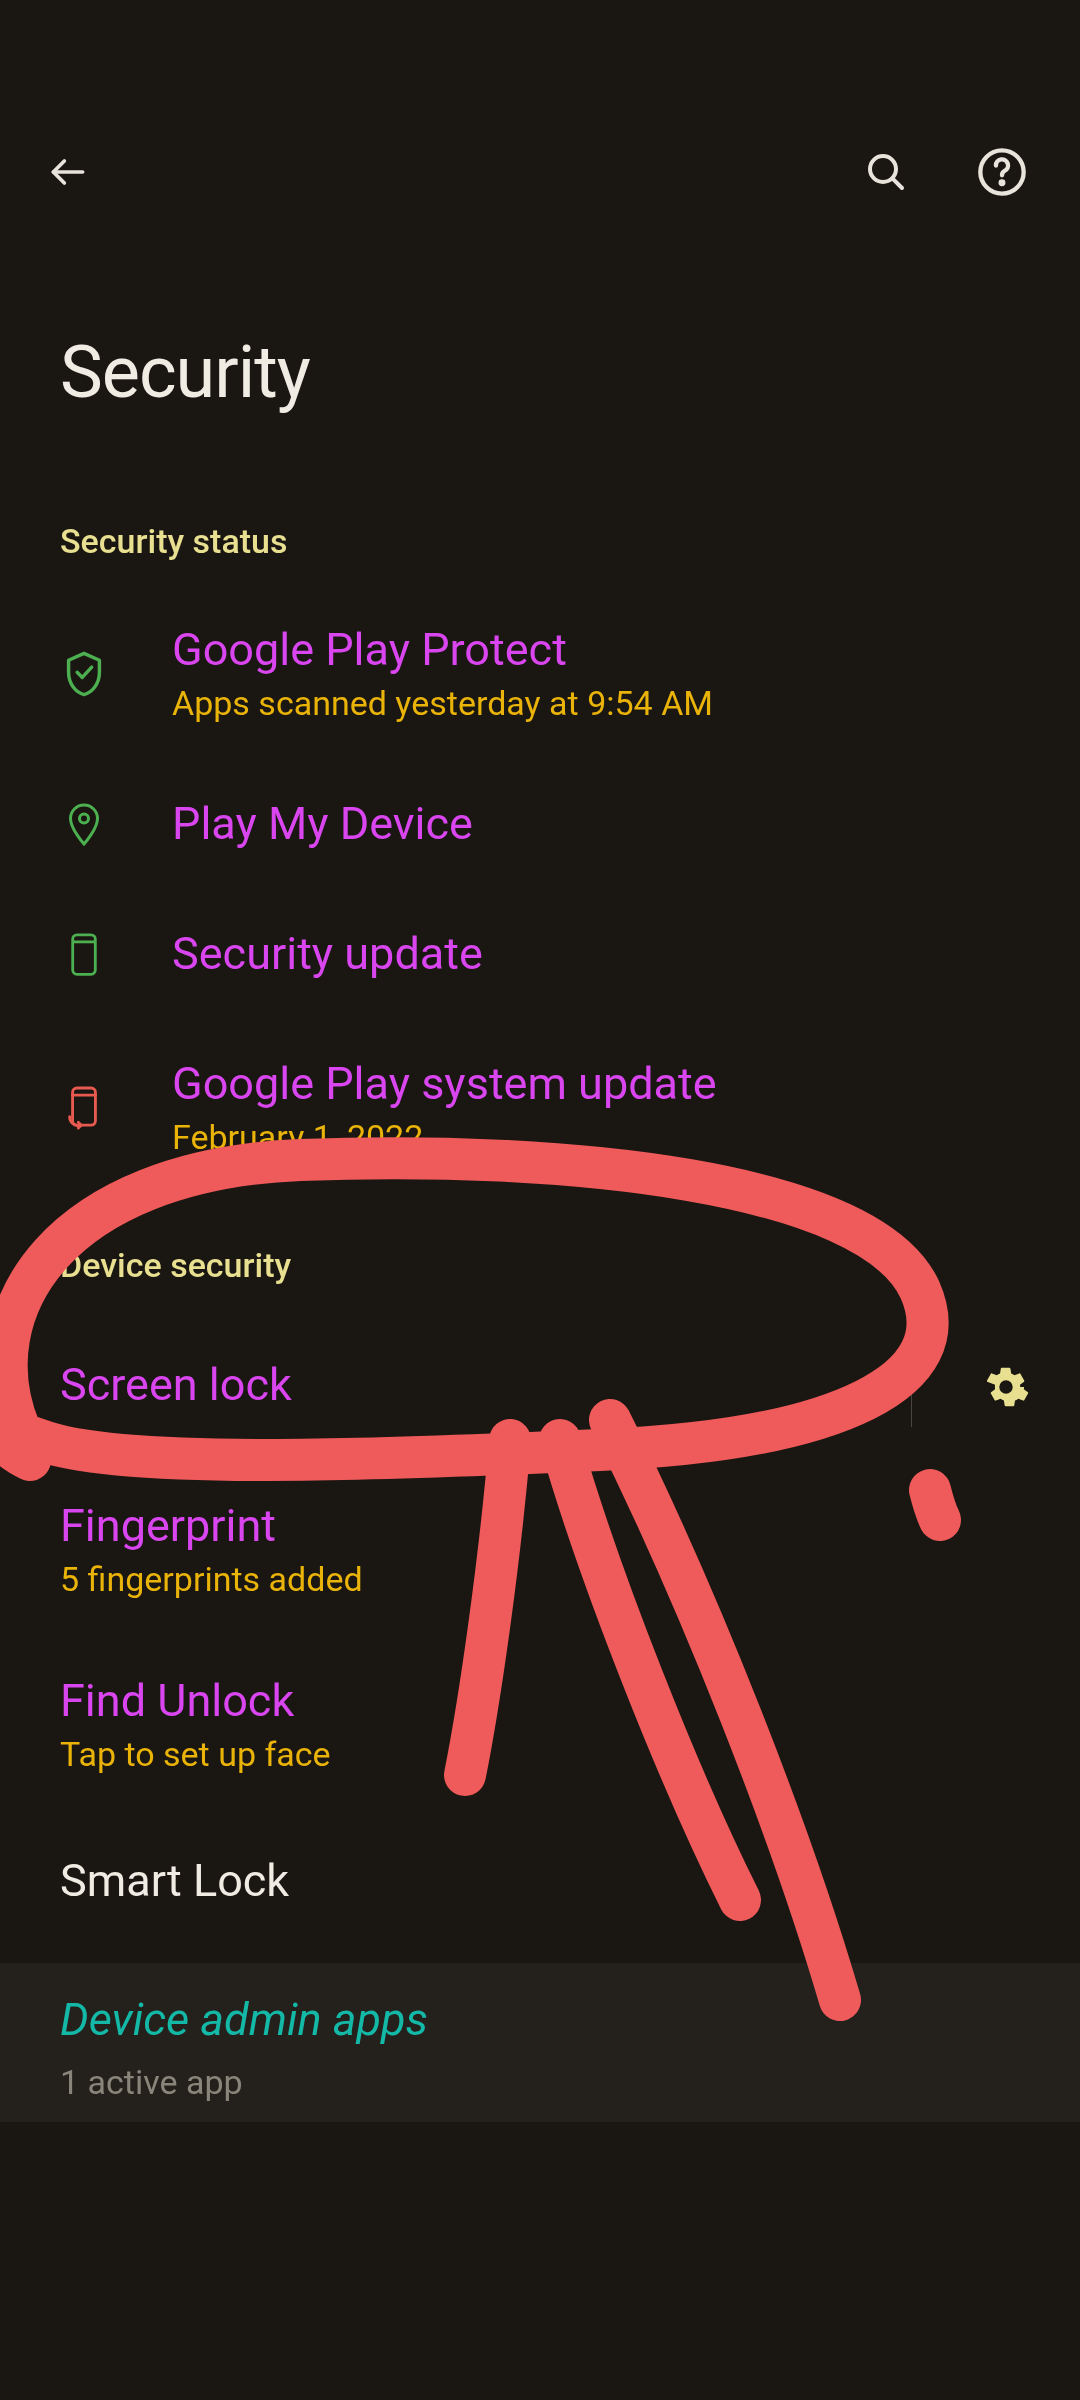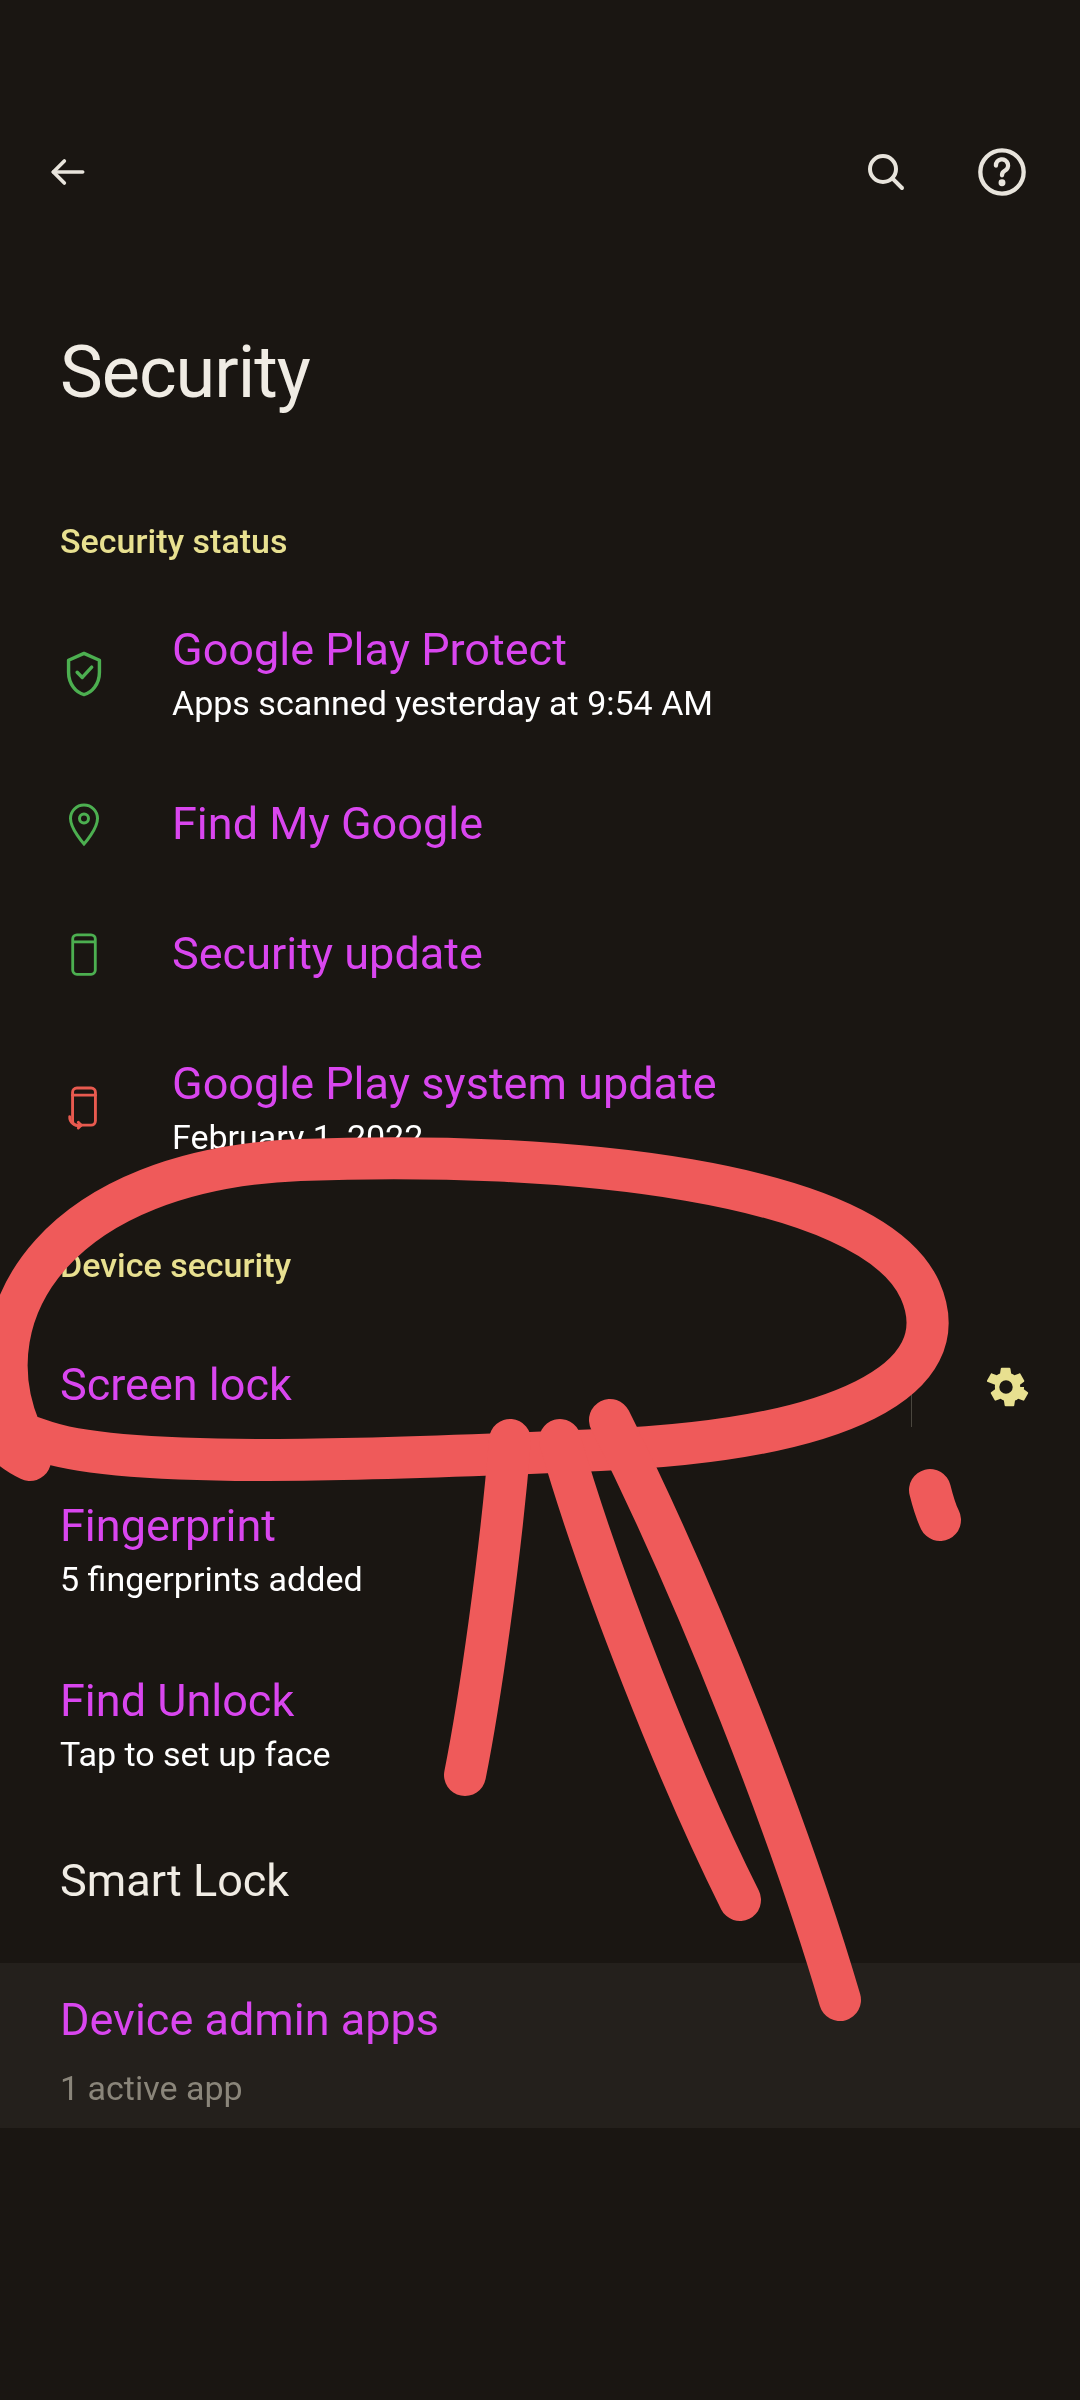--- a/index.html
+++ b/index.html
@@ -65,21 +65,21 @@
     .item-body { flex: 1; }
     .item-title {
       font-size: 45px;
       font-weight: 400;
       color: #d946ef;
       line-height: 1.2;
       margin-bottom: 4px;
     }
     .item-sub {
       font-size: 34px;
-      color: #ffffff;
+      color: #eab308;
       line-height: 1.3;
       margin-top: 2px;
     }
     .item-title-only {
       font-size: 45px;
       font-weight: 400;
       color: #f0ece4;
     }
     .item-right {
       display: flex;
@@ -100,22 +100,23 @@
       justify-content: center;
       cursor: pointer;
     }
     .admin-section {
       background: #24201c;
       padding: 30px 60px 20px 60px;
       margin-top: 14px;
     }
     .admin-title {
       font-size: 45px;
-      color: #d946ef;
-      margin-bottom: 22px;
+      color: #14b8a6;
+      margin-bottom: 16px;
+      font-style: italic;
     }
     .admin-sub {
       font-size: 34px;
       color: #8a857a;
     }
     .annotation-layer {
       position: absolute;
       top: 0; left: 0; width: 1080px; height: 2400px;
       pointer-events: none;
     }
@@ -165,21 +166,21 @@
 </div>
 
 <div class="list-item">
   <div class="item-icon">
     <svg width="36" height="48" viewBox="0 0 24 32" fill="none" stroke="#4caf50" stroke-width="2">
         <path d="M12 2 C7 2 3 6 3 11 C3 18 12 28 12 28 C12 28 21 18 21 11 C21 6 17 2 12 2 Z"></path>
         <circle cx="12" cy="11" r="3"></circle>
       </svg>
   </div>
   <div class="item-body">
-    <div class="item-title">Find My Google</div>
+    <div class="item-title">Play My Device</div>
   </div>
 </div>
 
 <div class="list-item">
   <div class="item-icon">
     <svg width="34" height="48" viewBox="0 0 24 34" fill="none" stroke="#4caf50" stroke-width="2" stroke-linejoin="round">
         <rect x="4" y="2" width="16" height="28" rx="3"></rect>
         <line x1="4" y1="7" x2="20" y2="7"></line>
       </svg>
   </div>

